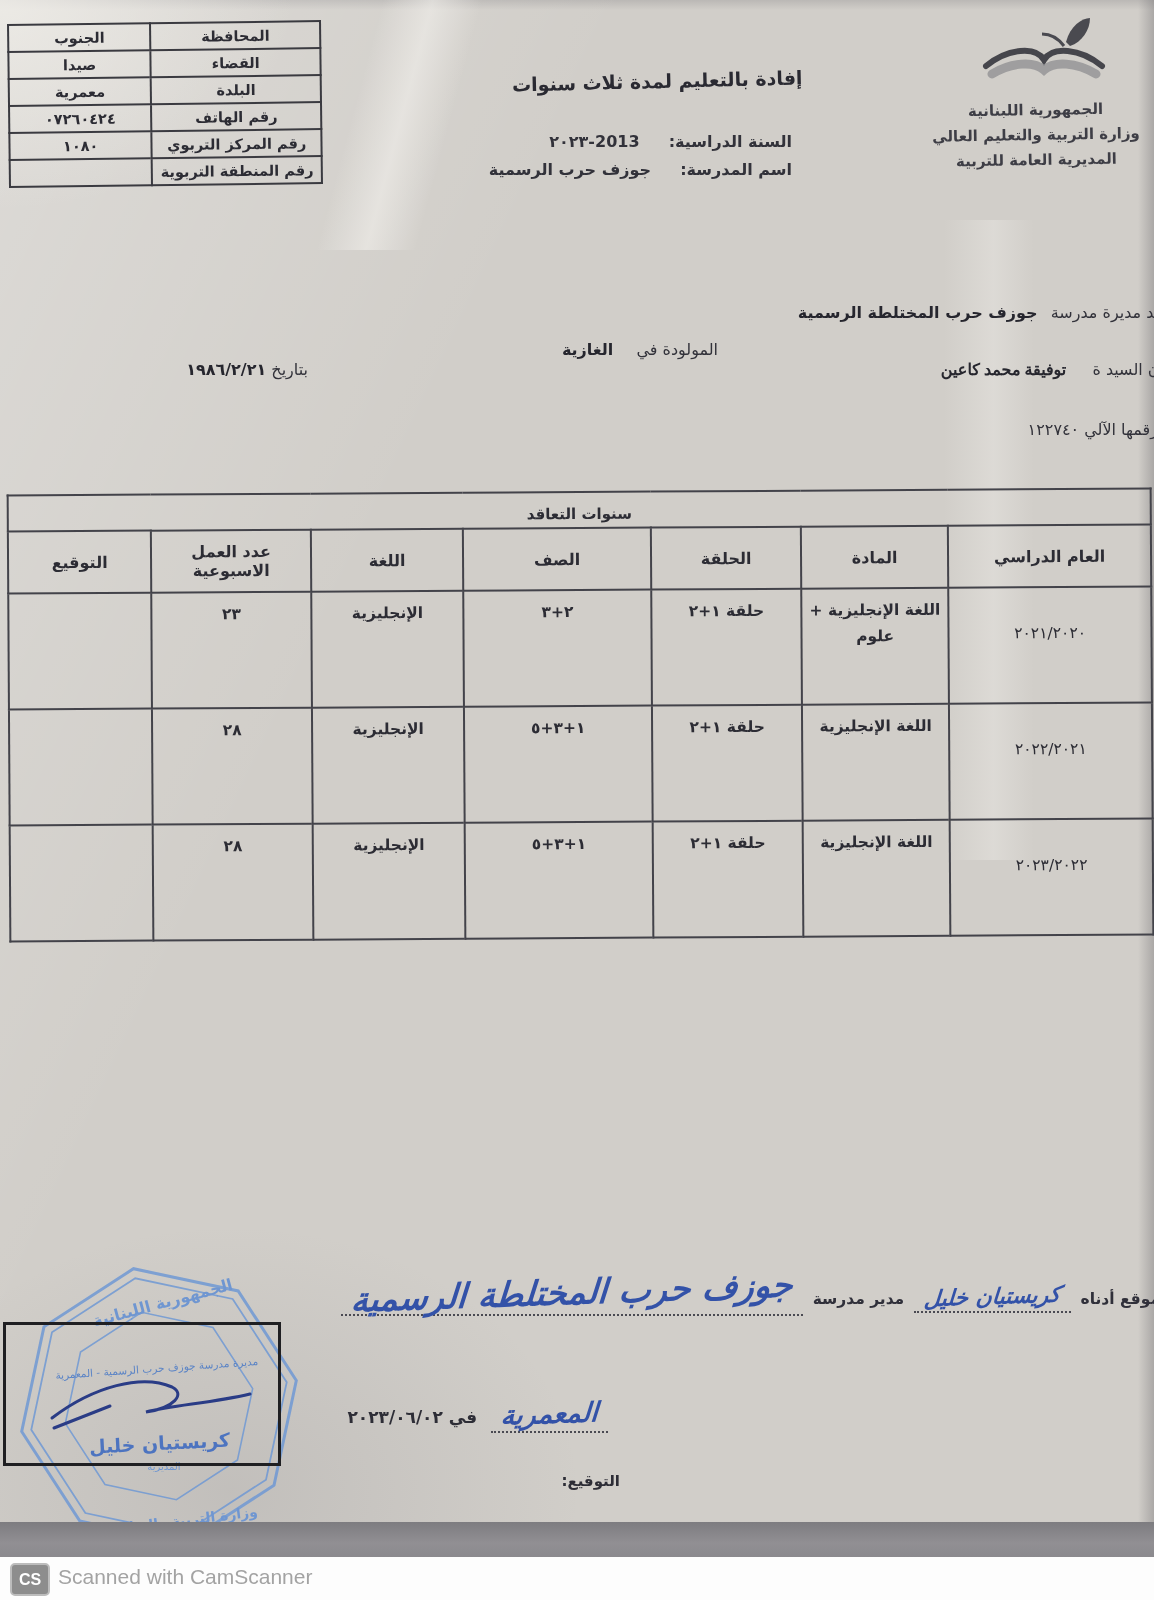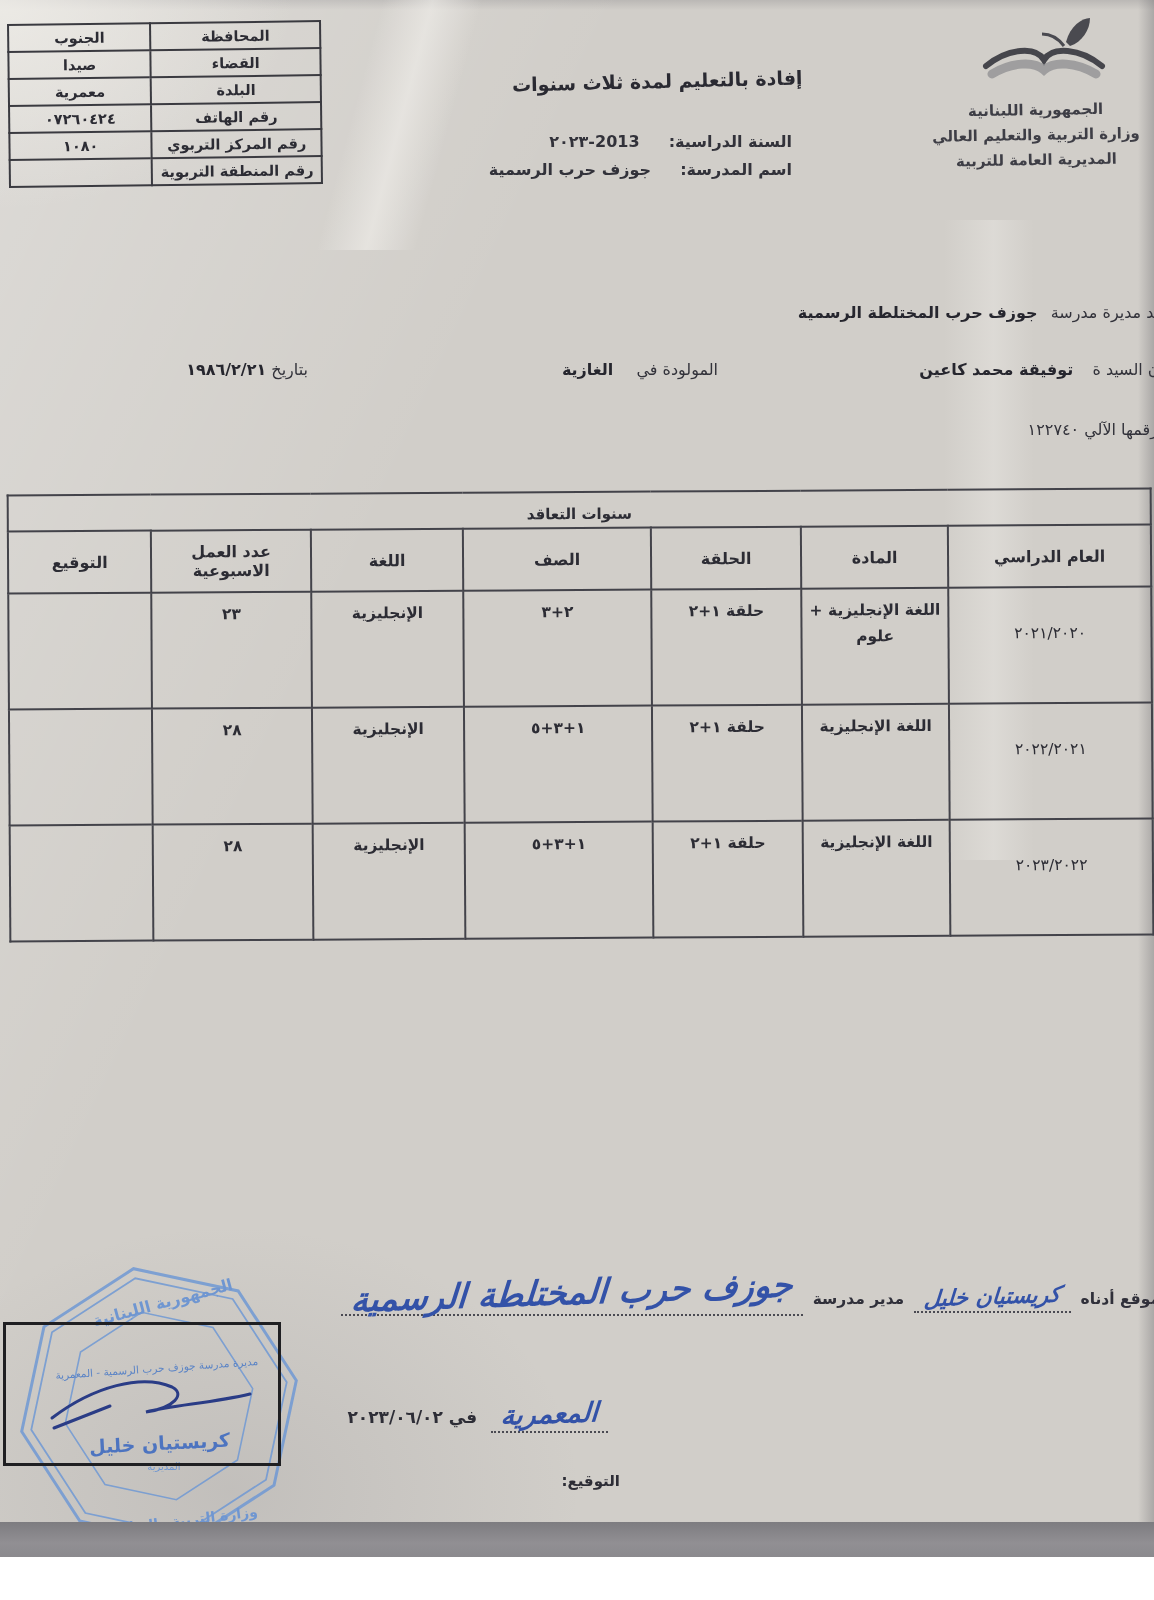--- a/index.html
+++ b/index.html
@@ -128,23 +128,23 @@
           </tr>
       </tbody>
     </table>
 
     <div class="bl" style="top:303px;right:-18px;">
       <span>تفيد مديرة مدرسة</span>
       <b style="margin-right:8px;">جوزف حرب المختلطة  الرسمية</b>
     </div>
     <div class="bl" style="top:360px;right:-10px;">
       <span>أن السيد ة</span>
-      <b style="margin-right:14px;">توفيقة محمد كاعين</b>
-    </div>
-    <div class="bl" style="top:360px;right:436px;">
+      <b style="margin-right:21px;font-family:Liberation Serif, serif;">توفيقة محمد كاعين</b>
+    </div>
+    <div class="bl" style="top:340px;right:436px;">
       <span>المولودة في</span>
       <b style="margin-right:18px;">الغازية</b>
     </div>
     <div class="bl" style="top:360px;right:846px;">
       <span>بتاريخ</span>
       <b style="">١٩٨٦/٢/٢١</b>
     </div>
     <div class="bl" style="top:420px;right:-4px;">
       <span>رقمها الآلي</span>
       <span style="">١٢٢٧٤٠</span>
@@ -226,13 +226,17 @@
     <div class="black-frame"></div>
 
     <div class="place-line">
       <span class="fill"><span class="hand hand-place">المعمرية</span></span>
       <span>في ٢٠٢٣/٠٦/٠٢</span>
     </div>
     <div class="sign-label">التوقيع:</div>
   </div>
 
   <div class="scan-band"></div>
+  <div class="footer">
+    <div class="cs-badge">CS</div>
+    <div class="cs-text">Scanned with CamScanner</div>
+  </div>
 </div>
 
 </body></html>

